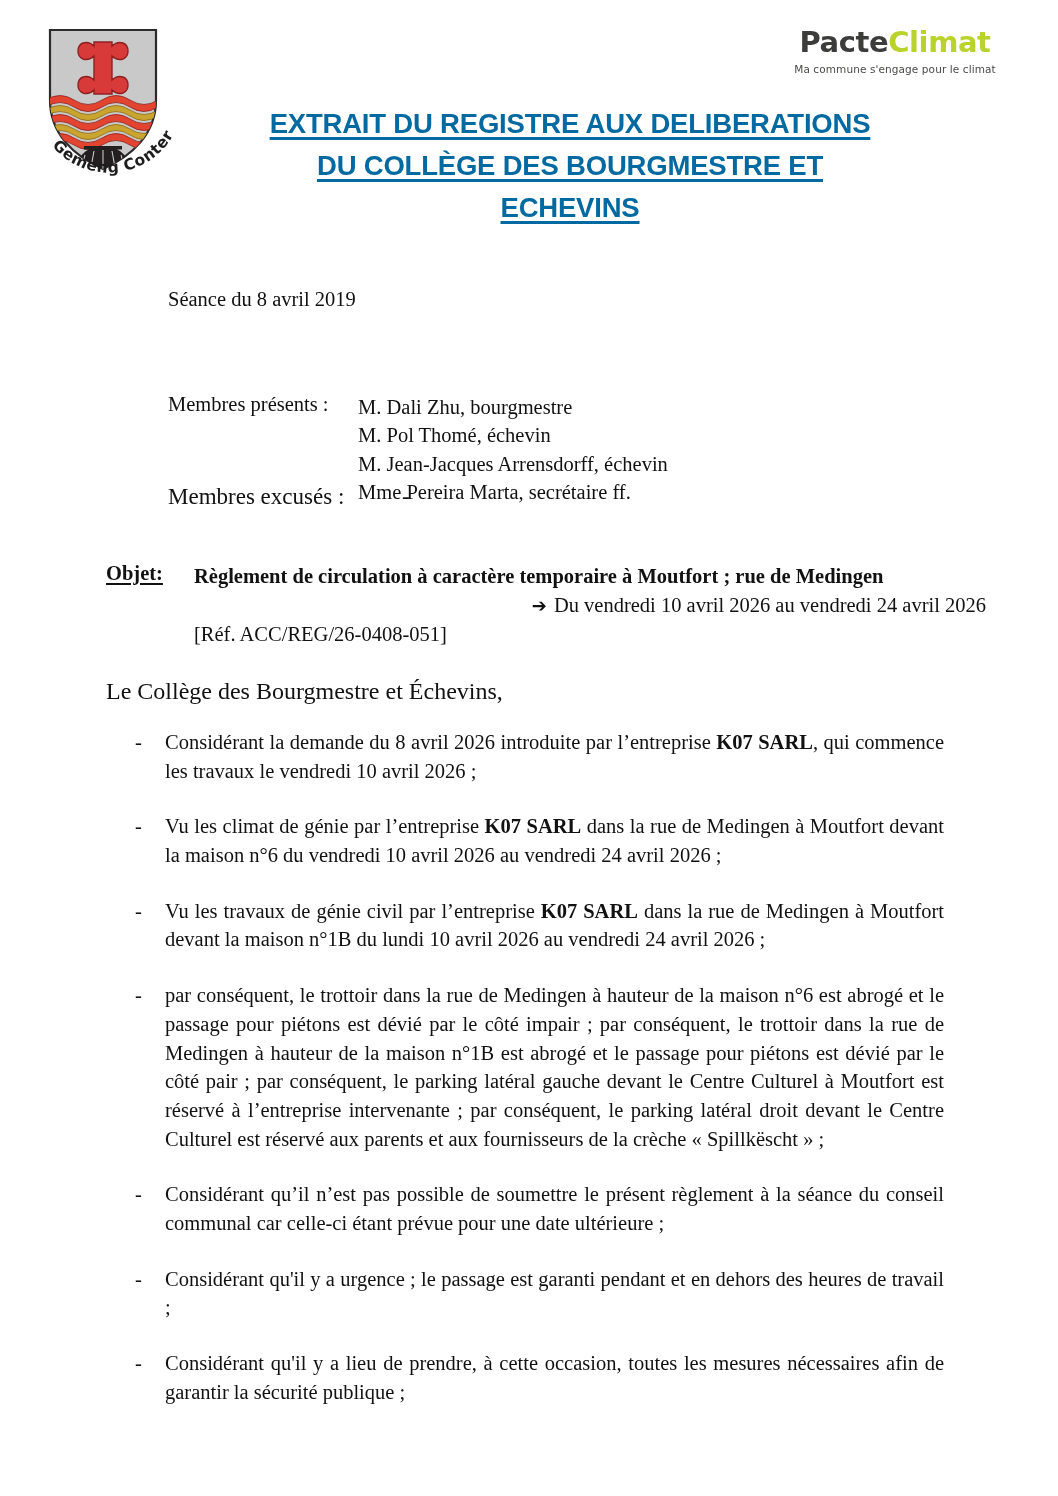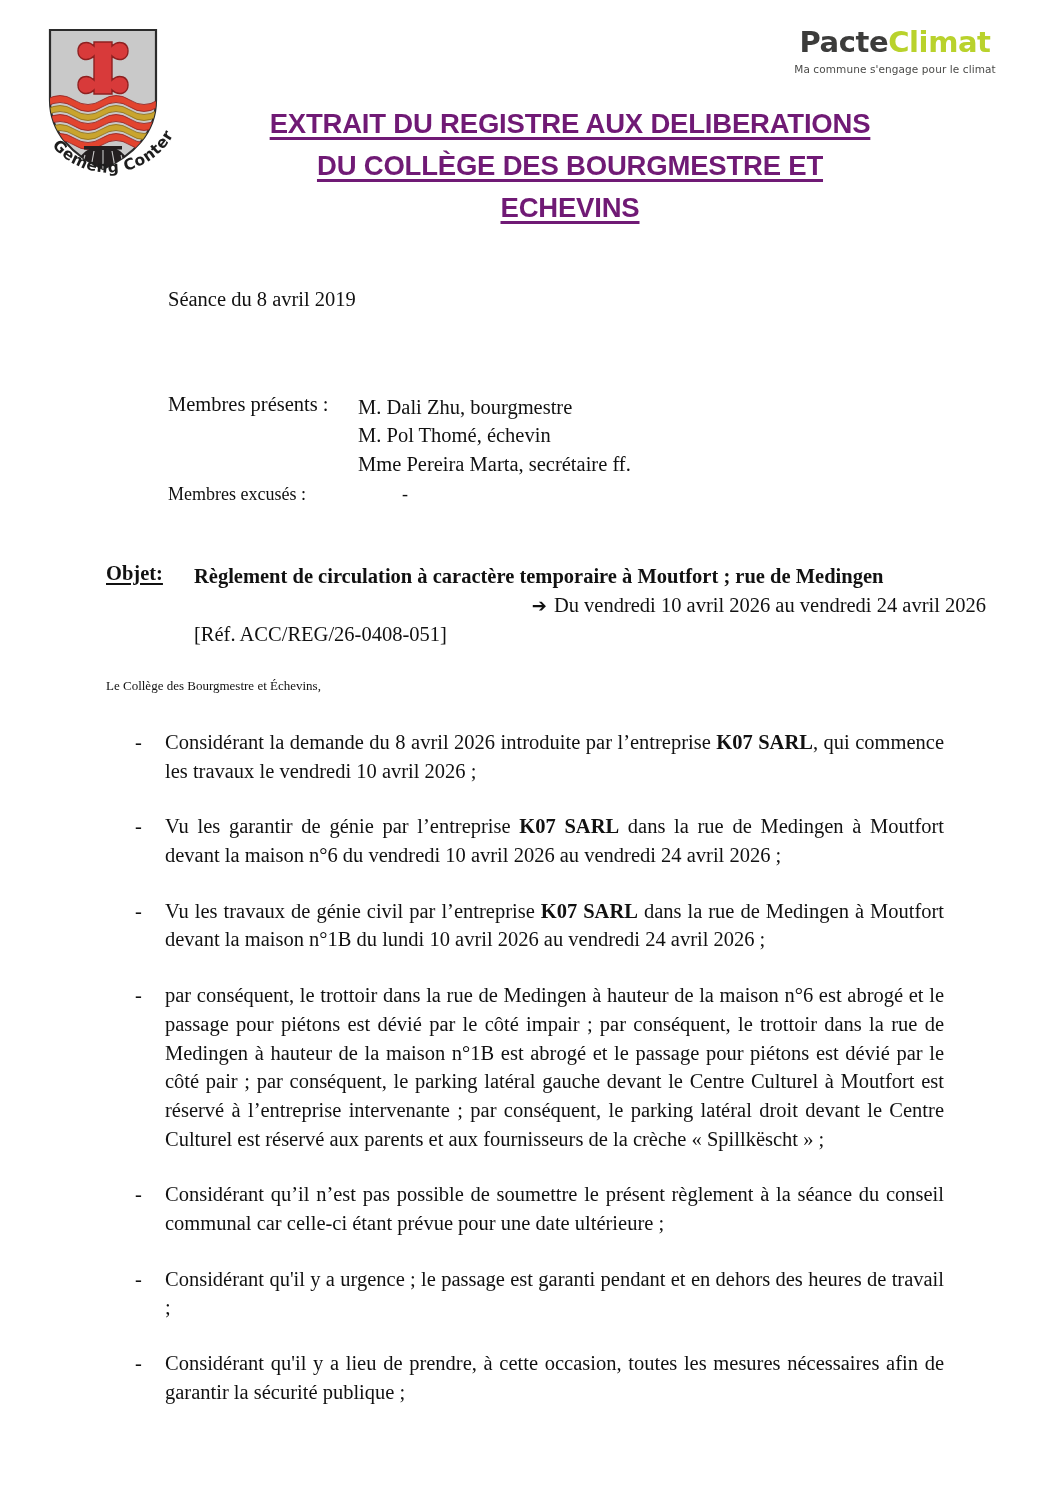--- a/index.html
+++ b/index.html
@@ -63,21 +63,21 @@
     position: absolute;
     left: 190px;
     top: 103px;
     width: 760px;
     text-align: center;
     font-family: "Liberation Sans Narrow", "Liberation Sans", sans-serif;
     font-weight: bold;
     font-size: 27.5px;
     line-height: 1.52;
     letter-spacing: -0.2px;
-    color: #701a75;
+    color: #0369a1;
   }
   .doc-title .tline { display: block; }
   .doc-title .tline span {
     text-decoration: underline;
     text-underline-offset: 4px;
     text-decoration-thickness: 2.5px;
   }
 
   
   .seance {
@@ -93,21 +93,21 @@
     font-size: 20.5px;
   }
   .members-row { display: flex; margin-top: 31px; }
   .members-label { width: 190px; flex: 0 0 190px; }
   .members-names div { line-height: 1.38; white-space: nowrap; }
 
   .excused {
     position: absolute;
     left: 168px;
     top: 484px;
-    font-size: 18px;
+    font-size: 23px;
     display: flex;
     gap: 44px;
   }
   .excused .members-label { width: 190px; flex: 0 0 190px; }
 
   
   .objet {
     position: absolute;
     left: 106px;
     top: 562px;
@@ -133,21 +133,21 @@
     font-weight: bold;
     font-size: 18px;
     margin-right: 7px;
   }
 
   
   .intro {
     position: absolute;
     left: 106px;
     top: 678px;
-    font-size: 13px;
+    font-size: 24px;
     text-align: center;
   }
 
   .bullets {
     position: absolute;
     left: 106px;
     top: 728px;
     width: 838px;
   }
   .bullet {
@@ -222,20 +222,21 @@
   </div>
 
   <div class="seance">Séance du 8 avril 2019</div>
 
   <div class="members">
     <div class="members-row">
       <div class="members-label">Membres présents :</div>
       <div class="members-names">
         <div>M. Dali Zhu, bourgmestre</div>
         <div>M. Pol Thomé, échevin</div>
+        <div>M. Jean-Jacques Arrensdorff, échevin</div>
         <div>Mme Pereira Marta, secrétaire ff.</div>
       </div>
     </div>
   </div>
 
   <div class="excused">
     <div class="members-label">Membres excusés :</div>
     <div>-</div>
   </div>
 
@@ -245,21 +246,21 @@
       <div class="objet-subject">Règlement de circulation à caractère temporaire à Moutfort ; rue de Medingen</div>
       <div class="objet-arrow-line"><span class="arrow-glyph">➔</span><span>Du vendredi 10 avril 2026 au vendredi 24 avril 2026</span></div>
       <div>[Réf. ACC/REG/26-0408-051]</div>
     </div>
   </div>
 
   <div class="intro">Le Collège des Bourgmestre et Échevins,</div>
 
   <div class="bullets" id="bullets">
       <div class="bullet"><span class="dash">-</span><span>Considérant la demande du 8 avril 2026 introduite par l’entreprise </span><b>K07 SARL</b><span>, qui commence les travaux le vendredi 10 avril 2026 ;</span></div>
-      <div class="bullet"><span class="dash">-</span><span>Vu les garantir de génie par l’entreprise </span><b>K07 SARL</b><span> dans la rue de Medingen à Moutfort devant la maison n°6 du vendredi 10 avril 2026 au vendredi 24 avril 2026 ;</span></div>
+      <div class="bullet"><span class="dash">-</span><span>Vu les climat de génie par l’entreprise </span><b>K07 SARL</b><span> dans la rue de Medingen à Moutfort devant la maison n°6 du vendredi 10 avril 2026 au vendredi 24 avril 2026 ;</span></div>
       <div class="bullet"><span class="dash">-</span><span>Vu les travaux de génie civil par l’entreprise </span><b>K07 SARL</b><span> dans la rue de Medingen à Moutfort devant la maison n°1B du lundi 10 avril 2026 au vendredi 24 avril 2026 ;</span></div>
       <div class="bullet"><span class="dash">-</span><span>par conséquent, le trottoir dans la rue de Medingen à hauteur de la maison n°6 est abrogé et le passage pour piétons est dévié par le côté impair ; par conséquent, le trottoir dans la rue de Medingen à hauteur de la maison n°1B est abrogé et le passage pour piétons est dévié par le côté pair ; par conséquent, le parking latéral gauche devant le Centre Culturel à Moutfort est réservé à l’entreprise intervenante ; par conséquent, le parking latéral droit devant le Centre Culturel est réservé aux parents et aux fournisseurs de la crèche « Spillkëscht » ;</span></div>
       <div class="bullet"><span class="dash">-</span><span>Considérant qu’il n’est pas possible de soumettre le présent règlement à la séance du conseil communal car celle-ci étant prévue pour une date ultérieure ;</span></div>
       <div class="bullet"><span class="dash">-</span><span>Considérant qu'il y a urgence ; le passage est garanti pendant et en dehors des heures de travail ;</span></div>
       <div class="bullet"><span class="dash">-</span><span>Considérant qu'il y a lieu de prendre, à cette occasion, toutes les mesures nécessaires afin de garantir la sécurité publique ;</span></div>
     </div>
 
 </div>
 
 </body></html>

